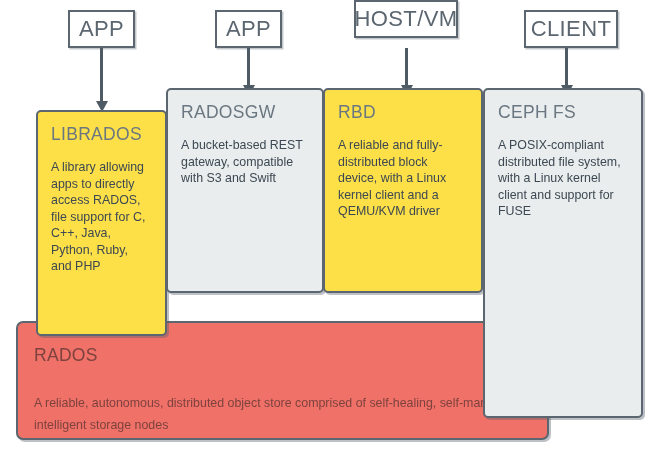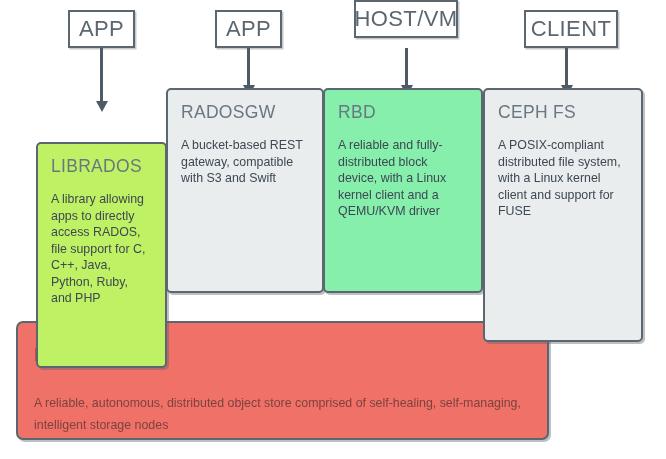--- a/index.html
+++ b/index.html
@@ -73,23 +73,23 @@
     white-space: nowrap;
   }
   .layer .desc {
     color: #3d4852;
     font-size: 12.4px;
     line-height: 16.5px;
     font-weight: normal;
     margin: 0;
   }
 
-  .layer.librados { background: #bef264; margin-top: 32px; }
+  .layer.librados { background: #fde047; }
   .layer.radosgw  { background: #e9edee; }
-  .layer.rbd      { background: #86efac; }
+  .layer.rbd      { background: #fde047; }
   .layer.cephfs   { background: #e9edee; }
 
   .layer.rados {
     background: #ef7168;
     border-radius: 7px;
     padding: 22px 18px 18px 16px;
   }
   .layer.rados .title {
     color: #7e423e;
     margin-bottom: 26px;
@@ -154,18 +154,18 @@
   <div class="layer radosgw" style="left:166px; top:88px; width:158px; height:205px;">
     <div class="title">RADOSGW</div>
     <div class="desc">A bucket-based REST gateway, compatible with S3 and Swift</div>
   </div>
 
   <div class="layer rbd" style="left:323px; top:88px; width:160px; height:205px;">
     <div class="title">RBD</div>
     <div class="desc">A reliable and fully-distributed block device, with a Linux kernel client and a QEMU/KVM driver</div>
   </div>
 
-  <div class="layer cephfs" style="left:483px; top:88px; width:160px; height:254px;">
+  <div class="layer cephfs" style="left:483px; top:88px; width:160px; height:330px;">
     <div class="title">CEPH FS</div>
     <div class="desc">A POSIX-compliant distributed file system, with a Linux kernel client and support for FUSE</div>
   </div>
 
 </div>
 
 </body></html>

